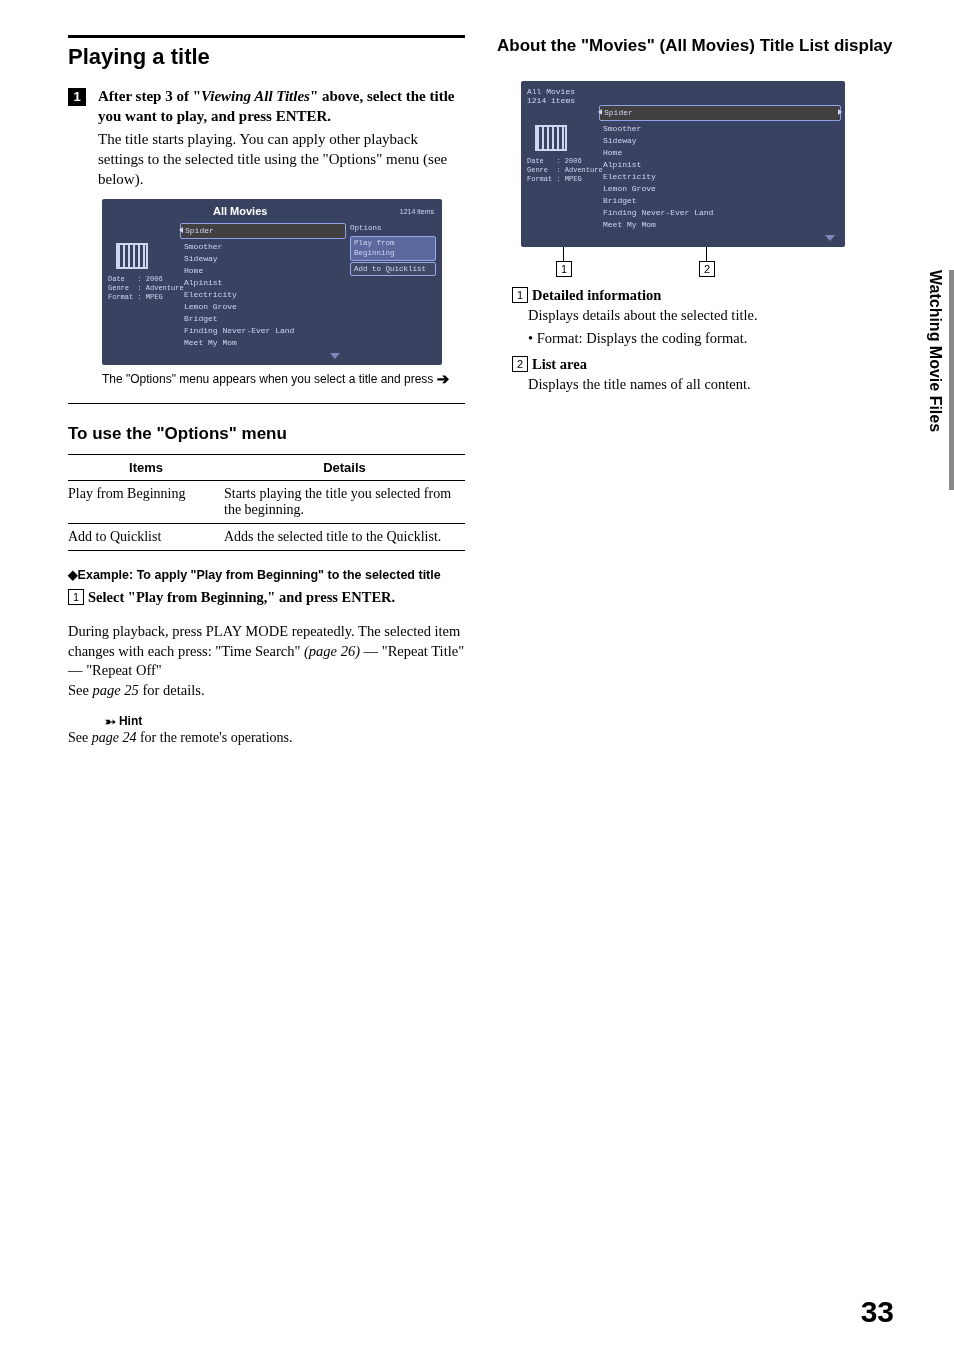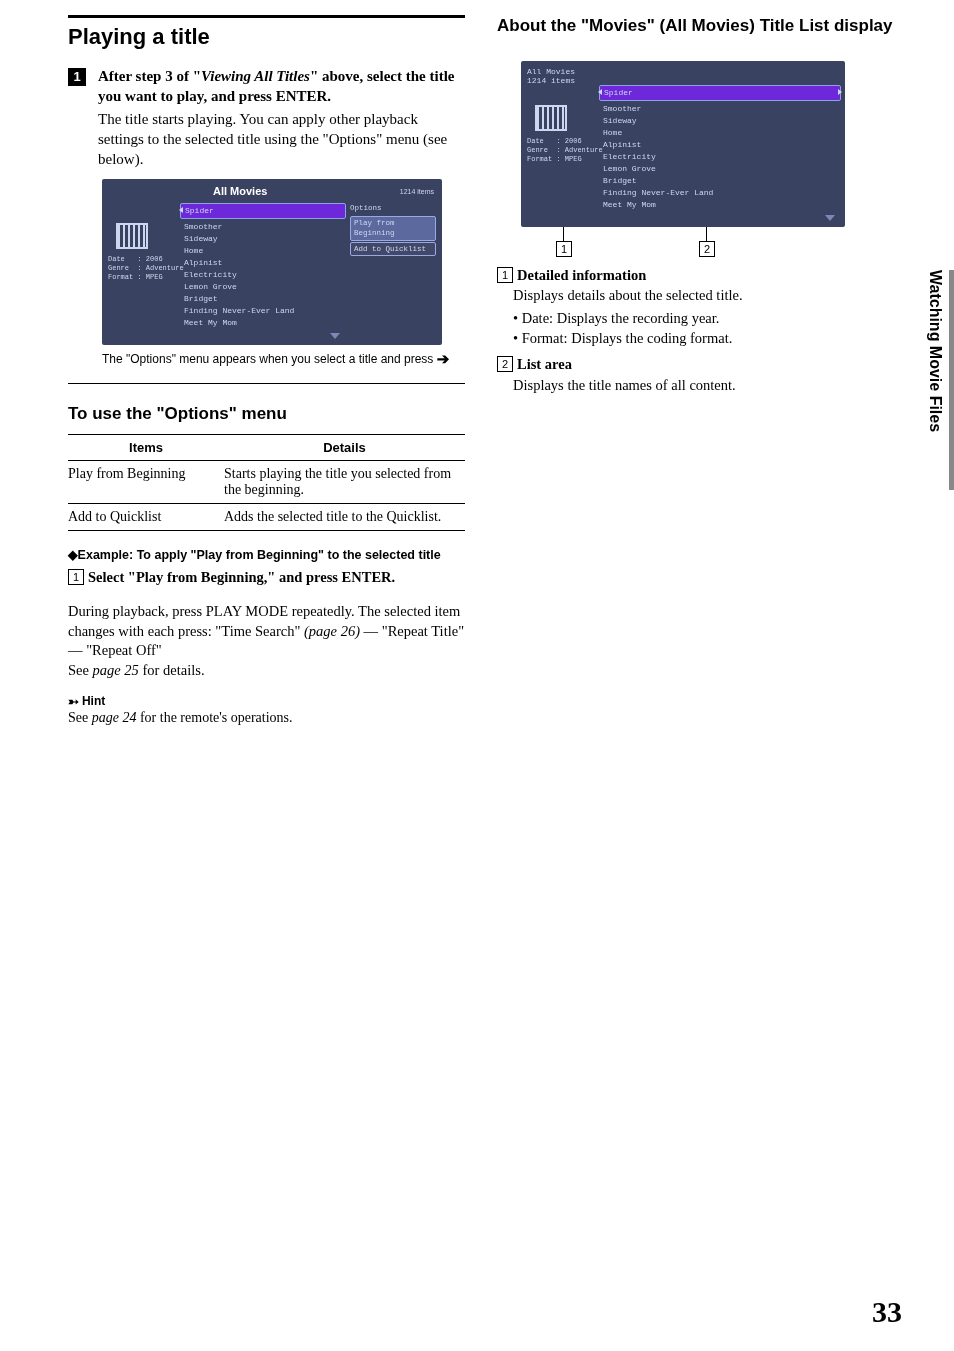--- a/index.html
+++ b/index.html
@@ -5,21 +5,21 @@
   body {
     margin: 0;
     padding: 0;
     font-family: "Times New Roman", Times, serif;
     font-size: 14px;
     color: #000;
     background: #fff;
     width: 954px;
   }
   .page {
-    padding: 15px 60px 20px 68px;
+    padding: 35px 60px 20px 68px;
     position: relative;
     box-sizing: border-box;
     min-height: 1351px;
   }
   .columns {
     display: flex;
     gap: 32px;
   }
   .col {
     flex: 1;
@@ -111,21 +111,21 @@
     border: 2px solid #cfd6f0;
     margin: -4px 0 6px 8px;
     position: relative;
     background: repeating-linear-gradient(to right, #cfd6f0 0 2px, transparent 2px 5px);
   }
   .shot-list {
     flex: 1;
     line-height: 1.5;
   }
   .shot-list .sel {
-    background: #6d28d9;
+    background: #404040;
     border: 1px solid #8fa0e8;
     border-radius: 2px;
     padding: 1px 4px;
     margin: 0 -2px 2px -4px;
     position: relative;
   }
   .shot-list .sel .tri-l{
     position:absolute; left:-2px; top:3px; width:0;height:0;border-top:3px solid transparent;border-bottom:3px solid transparent;border-right:4px solid #cfd6f0;
   }
   .shot-list .sel .tri-r{
@@ -211,20 +211,21 @@
     line-height: 14px;
     text-align: center;
     vertical-align: 1px;
     margin-right: 4px;
   }
   .hint-head {
     font-family: Arial, Helvetica, sans-serif;
     font-weight: bold;
     font-size: 12px;
     margin-top: 14px;
+    margin-left: 37px;
   }
   .hint-ic { font-size: 13px; vertical-align: -1px; margin-right: 3px;}
   .col2 .h1b {
     font-family: Arial, Helvetica, sans-serif;
     font-weight: bold;
     font-size: 17px;
     line-height: 1.3;
     margin: 0 0 24px 0;
   }
   
@@ -291,23 +292,23 @@
     font-size: 16px;
     writing-mode: vertical-rl;
     text-orientation: mixed;
     position: absolute;
     right: 10px;
     top: 0;
     white-space: nowrap;
   }
   .page-num {
     position: absolute;
-    right: 52px;
+    right: 60px;
     bottom: 22px;
-    font-family: Liberation Serif, serif;
+    font-family: Liberation Sans, sans-serif;
     font-weight: bold;
     font-size: 30px;
   }
 </style>
 </head>
 <body>
 
 <div class="page">
 
   <div class="columns">
@@ -434,26 +435,25 @@
           </div>
         </div>
         <div class="callouts">
           <div class="call-line" style="left:42px"></div>
           <div class="call-box" style="left:35px">1</div>
           <div class="call-line" style="left:185px"></div>
           <div class="call-box" style="left:178px">2</div>
         </div>
       </div>
 
-      <div class="desc-block" style="margin-left:0">
+      <div class="desc-block" style="margin-left:15px">
         <div>
           <span class="boxed-num">1</span><span class="desc-head">Detailed information</span>
           <div class="desc-sub">Displays details about the selected title.</div>
           <div class="bullets">
-            <div>Date: Displays the recording year.</div>
             <div>Format: Displays the coding format.</div>
           </div>
         </div>
         <div>
           <span class="boxed-num">2</span><span class="desc-head">List area</span>
           <div class="desc-sub">Displays the title names of all content.</div>
         </div>
       </div>
     </div>
   </div>

